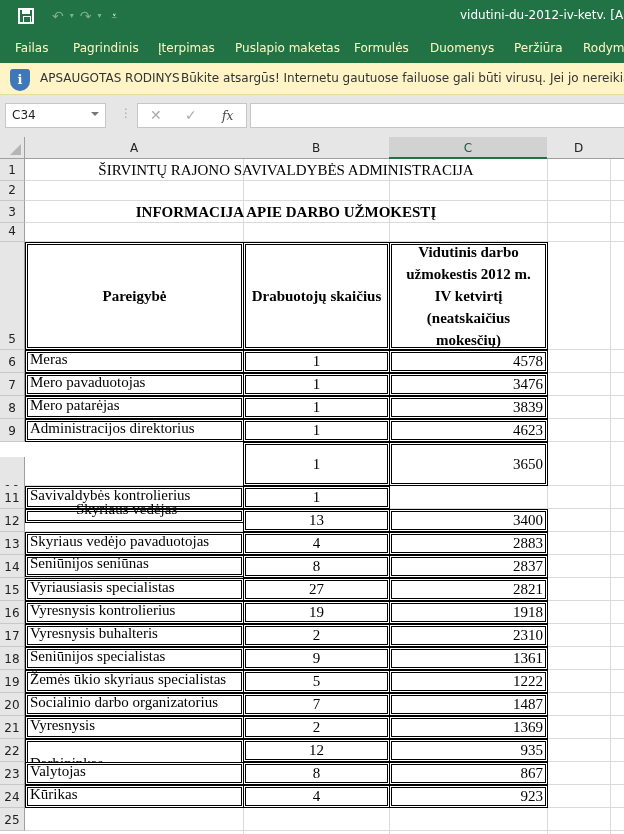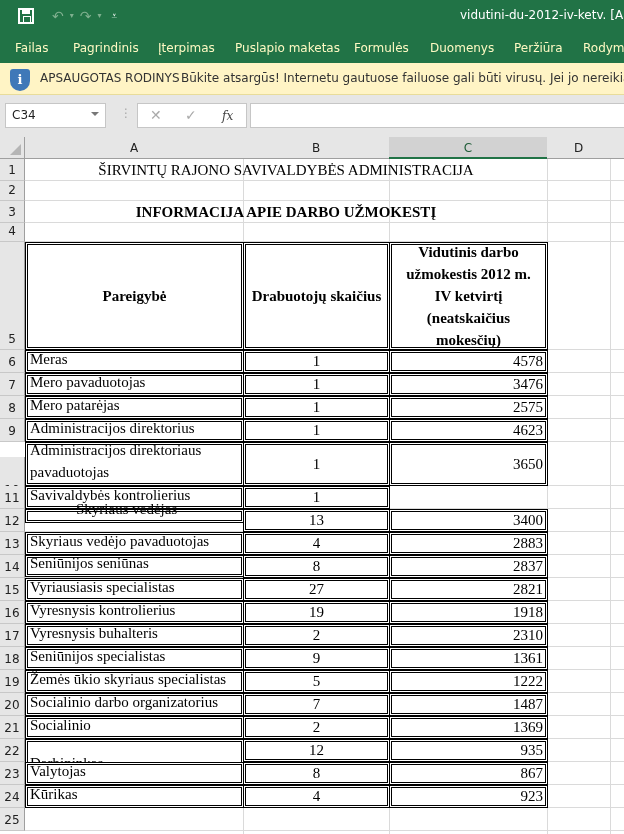--- a/index.html
+++ b/index.html
@@ -211,25 +211,24 @@
     <div class="cell bordered hdr" style="left:243px;width:147px;top:105px;height:108px;">Drabuotojų skaičius</div>
     <div class="cell bordered hdr" style="left:389px;width:159px;top:105px;height:108px;padding:0 6px;">Vidutinis darbo užmokestis  2012 m. IV ketvirtį (neatskaičius mokesčių)</div>
     <div class="cell bordered ca" style="top:213px;height:23px;">Meras</div>
     <div class="cell bordered cb" style="top:213px;height:23px;">1</div>
     <div class="cell bordered cc" style="top:213px;height:23px;">4578</div>
     <div class="cell bordered ca" style="top:236px;height:23px;">Mero pavaduotojas</div>
     <div class="cell bordered cb" style="top:236px;height:23px;">1</div>
     <div class="cell bordered cc" style="top:236px;height:23px;">3476</div>
     <div class="cell bordered ca" style="top:259px;height:23px;">Mero patarėjas</div>
     <div class="cell bordered cb" style="top:259px;height:23px;">1</div>
-    <div class="cell bordered cc" style="top:259px;height:23px;">2575</div>
+    <div class="cell bordered cc" style="top:259px;height:23px;">3839</div>
     <div class="cell bordered ca" style="top:282px;height:23px;">Administracijos direktorius</div>
     <div class="cell bordered cb" style="top:282px;height:23px;">1</div>
     <div class="cell bordered cc" style="top:282px;height:23px;">4623</div>
-    <div class="cell bordered ca wrap" style="top:305px;height:44px;">Administracijos direktoriaus pavaduotojas</div>
     <div class="cell bordered cb" style="top:305px;height:44px;">1</div>
     <div class="cell bordered cc" style="top:305px;height:44px;">3650</div>
     <div class="cell bordered ca" style="top:349px;height:23px;">Savivaldybės kontrolierius</div>
     <div class="cell bordered cb" style="top:349px;height:23px;">1</div>
     <div class="cell bordered ca" style="top:372px;height:14px;padding-left:48px;">Skyriaus vedėjas</div>
     <div class="cell bordered cb" style="top:372px;height:23px;">13</div>
     <div class="cell bordered cc" style="top:372px;height:23px;">3400</div>
     <div class="cell bordered ca" style="top:395px;height:23px;">Skyriaus vedėjo pavaduotojas</div>
     <div class="cell bordered cb" style="top:395px;height:23px;">4</div>
     <div class="cell bordered cc" style="top:395px;height:23px;">2883</div>
@@ -247,21 +246,21 @@
     <div class="cell bordered cc" style="top:487px;height:23px;">2310</div>
     <div class="cell bordered ca" style="top:510px;height:23px;">Seniūnijos specialistas</div>
     <div class="cell bordered cb" style="top:510px;height:23px;">9</div>
     <div class="cell bordered cc" style="top:510px;height:23px;">1361</div>
     <div class="cell bordered ca" style="top:533px;height:23px;">Žemės ūkio skyriaus specialistas</div>
     <div class="cell bordered cb" style="top:533px;height:23px;">5</div>
     <div class="cell bordered cc" style="top:533px;height:23px;">1222</div>
     <div class="cell bordered ca" style="top:556px;height:23px;">Socialinio darbo organizatorius</div>
     <div class="cell bordered cb" style="top:556px;height:23px;">7</div>
     <div class="cell bordered cc" style="top:556px;height:23px;">1487</div>
-    <div class="cell bordered ca" style="top:579px;height:23px;">Socialinio</div>
+    <div class="cell bordered ca" style="top:579px;height:23px;">Vyresnysis</div>
     <div class="cell bordered cb" style="top:579px;height:23px;">2</div>
     <div class="cell bordered cc" style="top:579px;height:23px;">1369</div>
     <div class="cell bordered ca" style="top:602px;height:38px;">Darbininkas</div>
     <div class="cell bordered cb" style="top:602px;height:23px;">12</div>
     <div class="cell bordered cc" style="top:602px;height:23px;">935</div>
     <div class="cell bordered ca" style="top:625px;height:23px;">Valytojas</div>
     <div class="cell bordered cb" style="top:625px;height:23px;">8</div>
     <div class="cell bordered cc" style="top:625px;height:23px;">867</div>
     <div class="cell bordered ca" style="top:648px;height:23px;">Kūrikas</div>
     <div class="cell bordered cb" style="top:648px;height:23px;">4</div>

